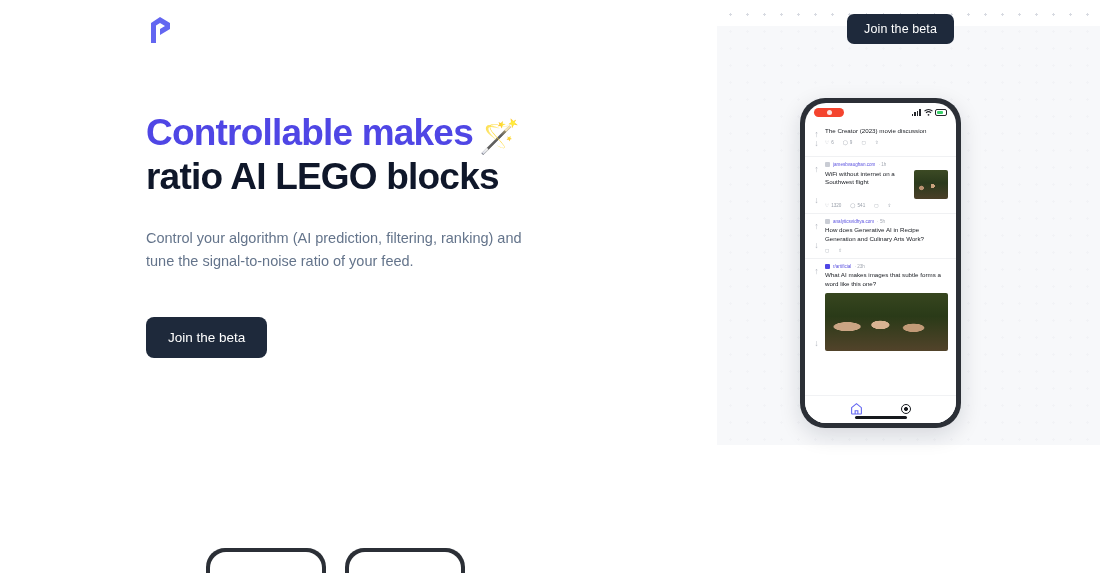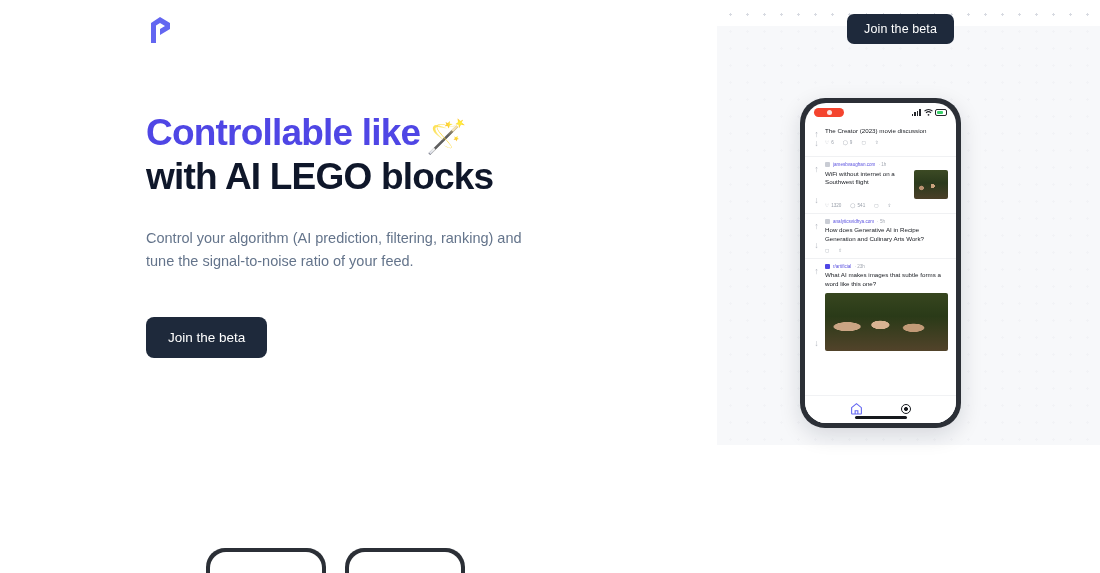--- a/index.html
+++ b/index.html
@@ -155,22 +155,22 @@
     <span class="logo">
       <svg viewBox="0 0 30 32" width="30" height="32" aria-hidden="true">
         <path d="M5 29 L5 9 L14 3 L24 9 L24 15 L14 21 L14 15 L19 12 L14 9 L10 11.5 L10 29 Z" fill="#6366f1"></path>
       </svg>
     </span>
     <button class="header-cta">Join the beta</button>
   </header>
 
   <section class="hero">
     <h1>
-      <span class="line1"><span>Controllable like</span><span class="wand">🪄</span></span>
-      <span class="line2">with AI LEGO blocks</span>
+      <span class="line1"><span>Controllable makes</span><span class="wand">🪄</span></span>
+      <span class="line2">ratio AI LEGO blocks</span>
     </h1>
     <p class="sub">Control your algorithm (AI prediction, filtering, ranking) and tune the signal-to-noise ratio of your feed.</p>
     <button class="hero-cta">Join the beta</button>
   </section>
 
   <div class="phone">
     <div class="phone-screen">
 
       <div class="status-bar">
         <span class="status-pill">

